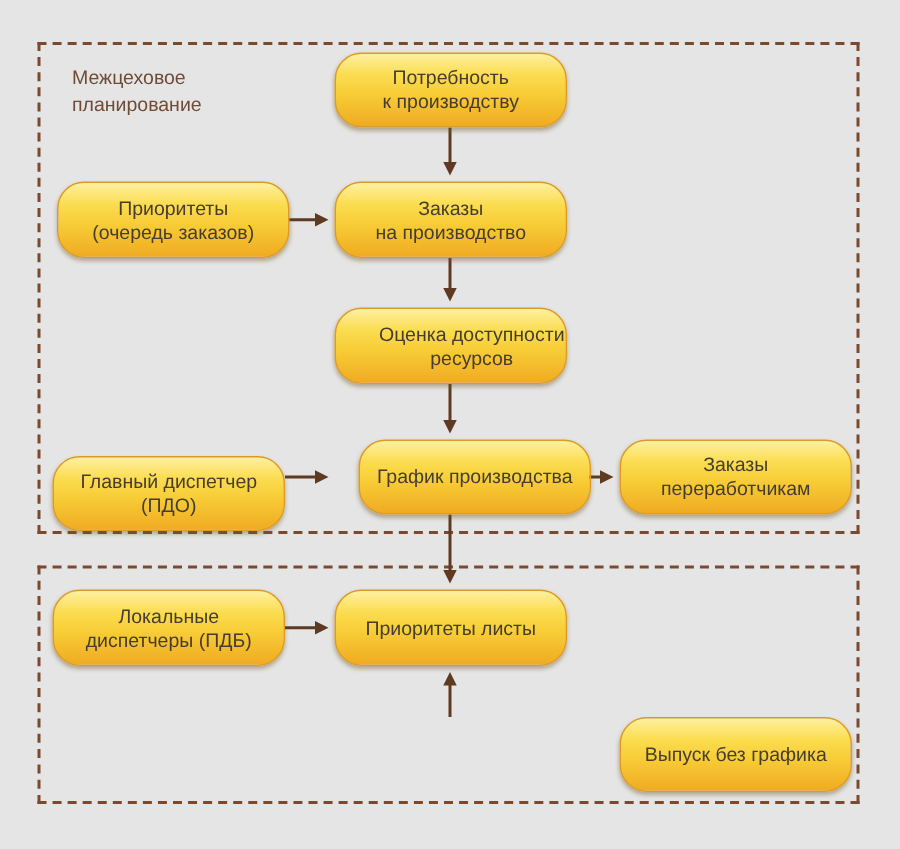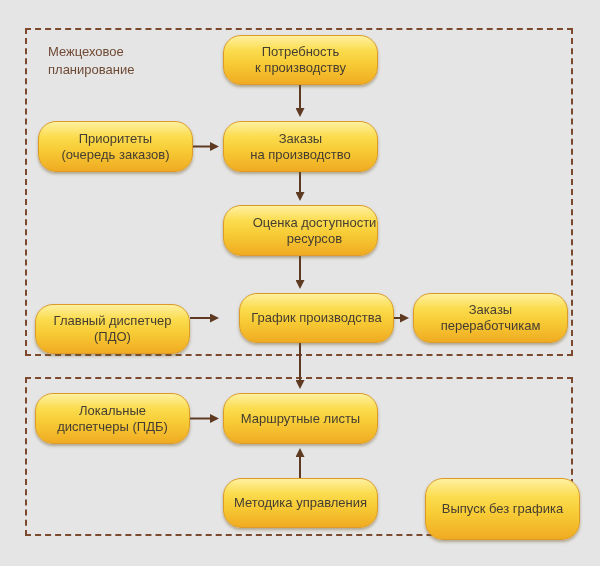--- a/index.html
+++ b/index.html
@@ -54,21 +54,21 @@
   .n-need{left:223px;top:35px;height:50px;}
   .n-priorities{left:38px;top:121px;height:51px;}
   .n-orders{left:223px;top:121px;height:51px;}
   .n-assessment{left:223px;top:205px;height:51px;padding-left:28px;}
   .n-chief{left:35px;top:304px;height:50px;}
   .n-schedule{left:223px;top:293px;height:50px;margin-left:16px;}
   .n-processors{left:413px;top:293px;height:50px;}
   .n-local{left:35px;top:393px;height:51px;}
   .n-route{left:223px;top:393px;height:51px;}
   .n-methodology{left:223px;top:478px;height:50px;}
-  .n-release{left:413px;top:478px;height:62px;margin-left:12px;}
+  .n-release{left:413px;top:478px;height:50px;}
   .arrow{stroke:var(--arrow,#5E3A22);stroke-width:2;}
 </style>
 </head>
 <body>
 
 <div id="canvas">
 
   <div class="region region-1"></div>
   <div class="region region-2"></div>
 
@@ -100,17 +100,16 @@
 на производство</div>
   <div class="node n-assessment">Оценка доступности
 ресурсов</div>
   <div class="node n-chief">Главный диспетчер
 (ПДО)</div>
   <div class="node n-schedule">График производства</div>
   <div class="node n-processors">Заказы
 переработчикам</div>
   <div class="node n-local">Локальные
 диспетчеры (ПДБ)</div>
-  <div class="node n-route">Маршрутные листы</div>
-  <div class="node n-methodology">Методика управления</div>
+  <div class="node n-route">Приоритеты листы</div>
   <div class="node n-release">Выпуск без графика</div>
 
 </div>
 
 </body></html>

